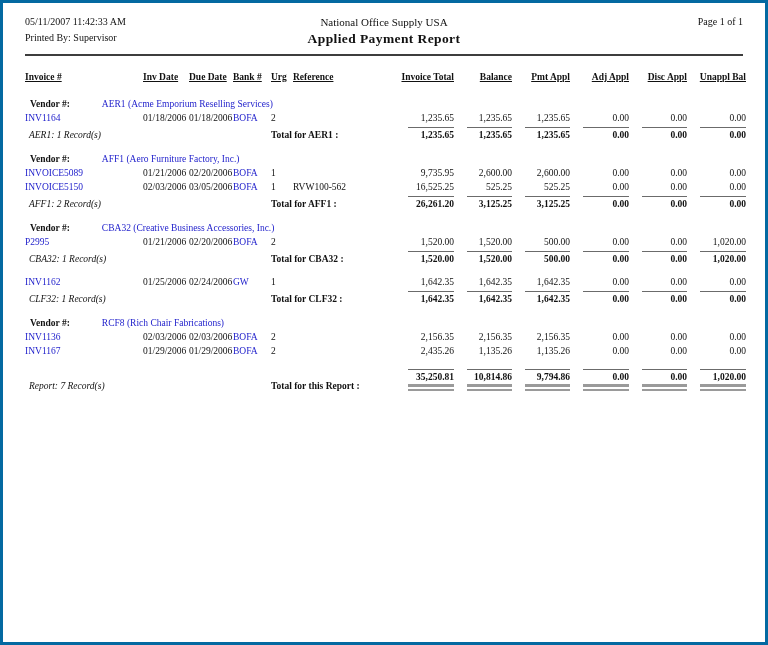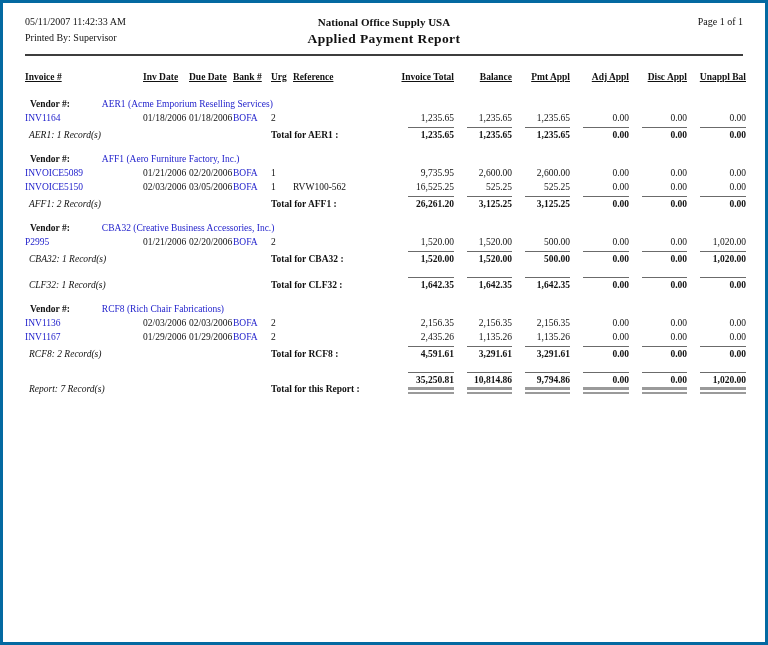--- a/index.html
+++ b/index.html
@@ -3,21 +3,21 @@
 <meta charset="utf-8">
 <style>
   html,body{margin:0;padding:0;background:#fff;}
   .page{width:768px;height:645px;border:3px solid #0369a1;box-sizing:border-box;
         background:#fff;overflow:hidden;font-family:"Liberation Serif",serif;color:#111;}
   
   .hdr{display:flex;justify-content:space-between;padding:13px 22px 0 22px;}
   .hdr-left{width:220px;font-size:10px;}
   .hdr-left .l2{margin-top:5px;}
   .hdr-center{flex:1;text-align:center;}
-  .company{font-size:11px;font-weight:bold;}
+  .company{font-size:11px;font-weight:normal;}
   .rpt-title{font-size:13.5px;font-weight:bold;margin-top:3px;letter-spacing:.4px;}
   .hdr-right{width:220px;text-align:right;font-size:10px;}
   .rule{height:2px;background:#3d3d3d;margin:7px 22px 0 22px;}
   
   table{border-collapse:collapse;table-layout:fixed;width:724px;margin:16px 22px 0 22px;}
   td,th{padding:0;margin:0;font-size:9.5px;white-space:nowrap;overflow:hidden;vertical-align:bottom;}
   th{font-weight:bold;text-decoration:underline;text-align:left;padding-bottom:3px;}
   th.num,td.num{text-align:right;padding-right:3px;}
   tr.inv td{height:14px;}
   tr.vh td{height:15px;padding-left:5px;}
@@ -218,20 +218,34 @@
           <td class="num tnum">
             <div class="overline">0.00</div>
           </td>
           <td class="num tnum">
             <div class="overline">1,020.00</div>
           </td>
         </tr>
         <tr class="spacer">
           <td colspan="12"></td>
         </tr>
+        <tr class="inv">
+          <td class="link">INV1162</td>
+          <td>01/25/2006</td>
+          <td>02/24/2006</td>
+          <td class="link">GW</td>
+          <td>1</td>
+          <td></td>
+          <td class="num">1,642.35</td>
+          <td class="num">1,642.35</td>
+          <td class="num">1,642.35</td>
+          <td class="num">0.00</td>
+          <td class="num">0.00</td>
+          <td class="num">0.00</td>
+        </tr>
         <tr class="total-row">
           <td class="records" colspan="4">CLF32: 1 Record(s)</td>
           <td class="tlabel" colspan="2">Total for CLF32 :</td>
           <td class="num tnum">
             <div class="overline">1,642.35</div>
           </td>
           <td class="num tnum">
             <div class="overline">1,642.35</div>
           </td>
           <td class="num tnum">
@@ -273,42 +287,20 @@
           <td>01/29/2006</td>
           <td class="link">BOFA</td>
           <td>2</td>
           <td></td>
           <td class="num">2,435.26</td>
           <td class="num">1,135.26</td>
           <td class="num">1,135.26</td>
           <td class="num">0.00</td>
           <td class="num">0.00</td>
           <td class="num">0.00</td>
-        </tr>
-        <tr class="total-row">
-          <td class="records" colspan="4">RCF8: 2 Record(s)</td>
-          <td class="tlabel" colspan="2">Total for RCF8 :</td>
-          <td class="num tnum">
-            <div class="overline">4,591.61</div>
-          </td>
-          <td class="num tnum">
-            <div class="overline">3,291.61</div>
-          </td>
-          <td class="num tnum">
-            <div class="overline">3,291.61</div>
-          </td>
-          <td class="num tnum">
-            <div class="overline">0.00</div>
-          </td>
-          <td class="num tnum">
-            <div class="overline">0.00</div>
-          </td>
-          <td class="num tnum">
-            <div class="overline">0.00</div>
-          </td>
         </tr>
         <tr class="spacer-lg">
           <td colspan="12"></td>
         </tr>
         <tr class="total-row">
           <td class="records" colspan="4">Report: 7 Record(s)</td>
           <td class="tlabel" colspan="2">Total for this Report :</td>
           <td class="num tnum">
             <div class="overline">35,250.81</div>
             <div class="dbar1"></div>

